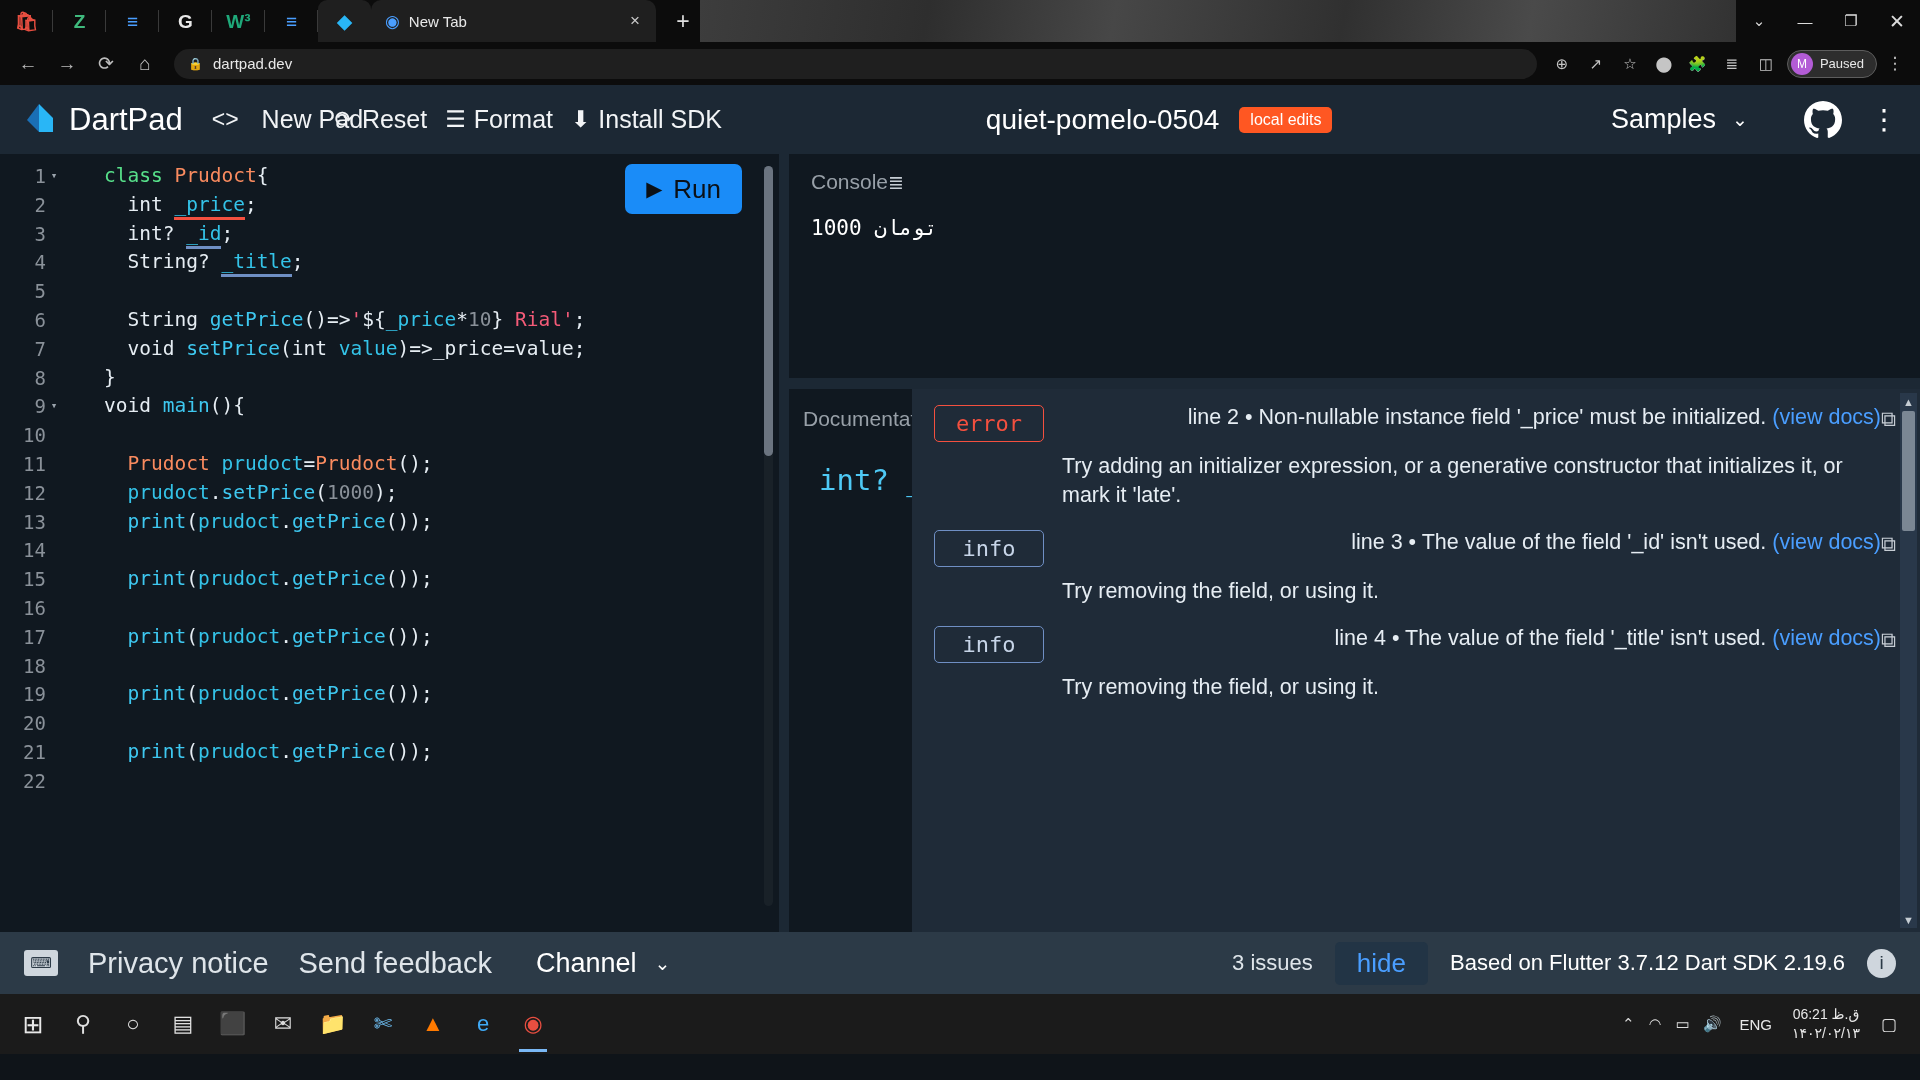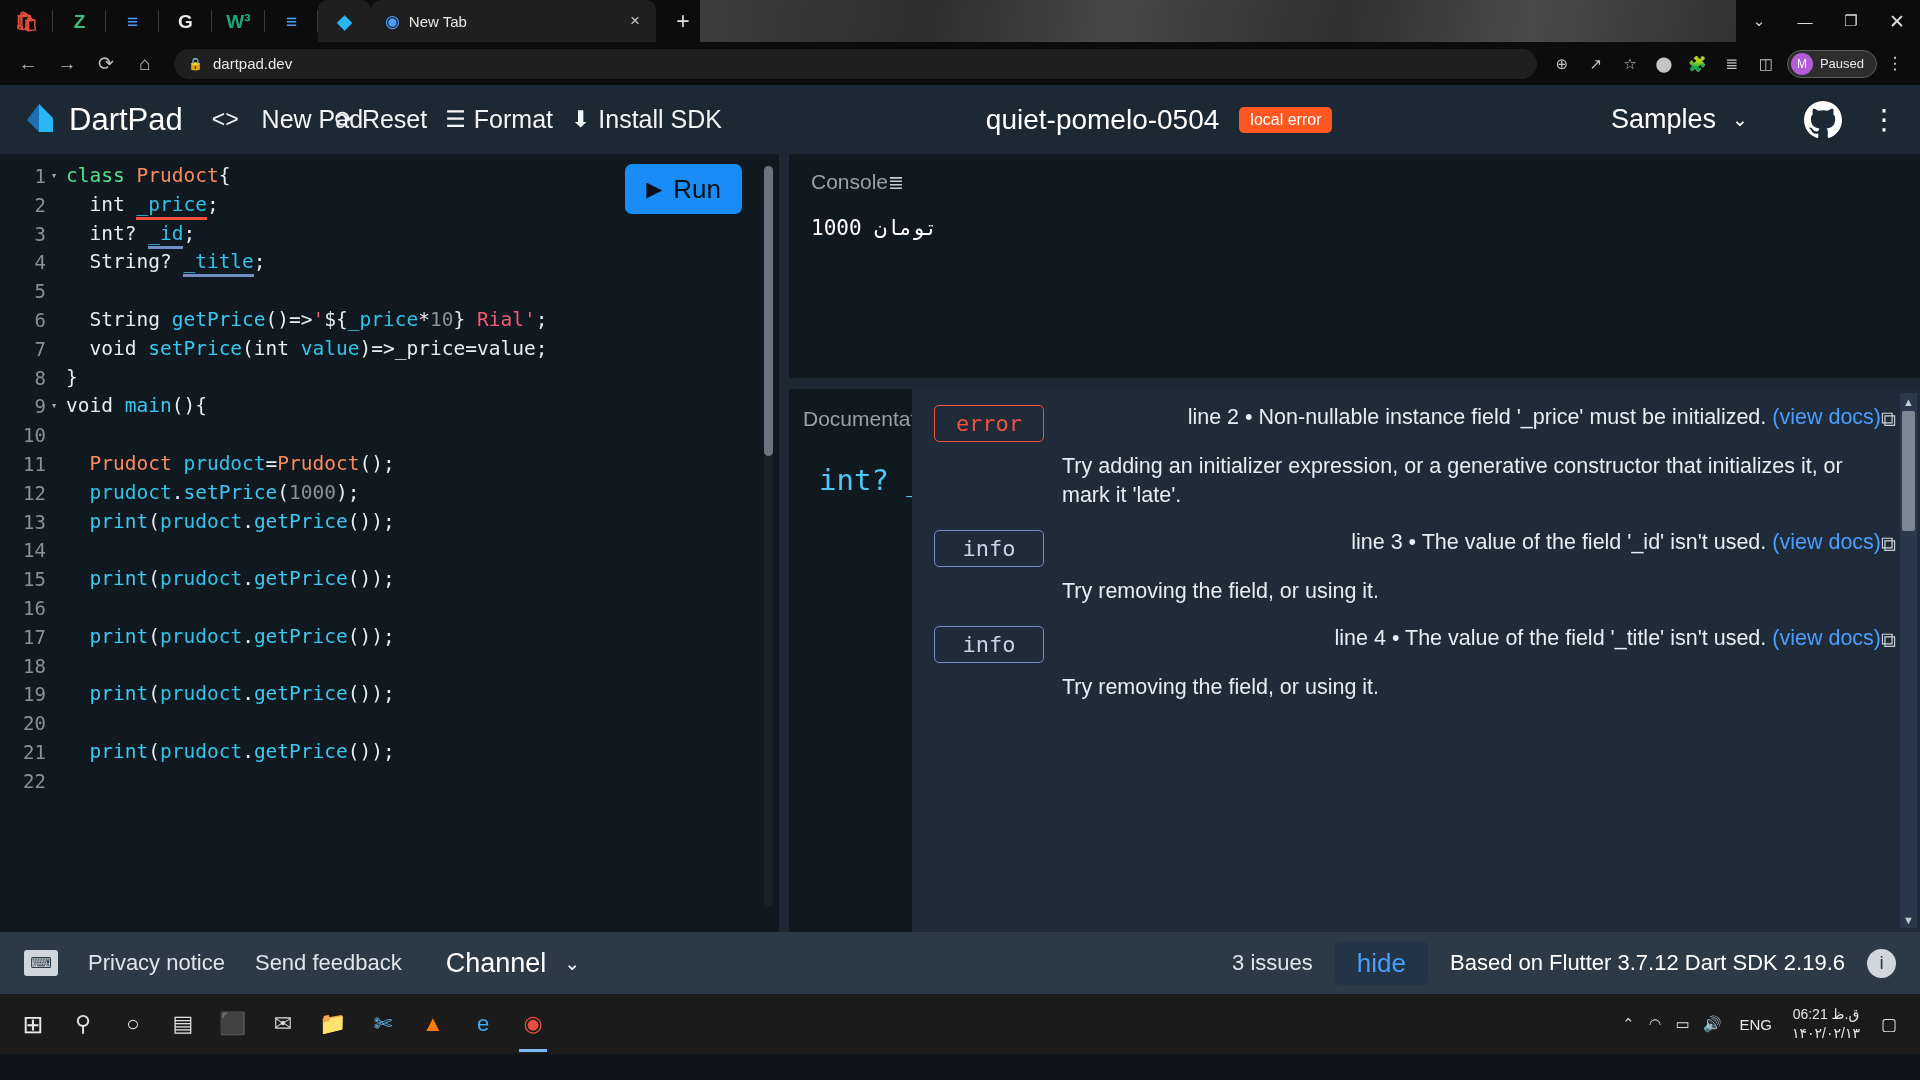--- a/index.html
+++ b/index.html
@@ -148,21 +148,21 @@
   }
   .code-line { display: flex; height: 28.8px; align-items: center; white-space: pre; }
   .ln {
     width: 46px; text-align: right; color: #8a9199;
     flex-shrink: 0; font-size: 19px;
   }
   .fold {
     width: 16px; color: #9aa3ac; font-size: 11px; flex-shrink: 0;
     text-align: center;
   }
-  .code-txt { padding-left: 4px; }
+  .code-txt { padding-left: 4px; margin-left: 38px; }
   .kw2 { color: #57e08a; }
   .typ { color: #fa8b5f; }
   .fn  { color: #3ec8f0; }
   .var { color: #34c3e8; }
   .num { color: #8a9199; }
   .str { color: #f45b78; }
   .pun { color: #e6edf3; }
   .plain { color: #e6edf3; }
   .err-underline { border-bottom: 3px solid #f4503f; padding-bottom: 1px; }
   .info-underline { border-bottom: 3px solid #6f8fc4; padding-bottom: 1px; text-align: right; }
@@ -252,21 +252,21 @@
   
   #dp-footer {
     height: 62px; background: #2c3a47;
     display: flex; align-items: center; padding: 0 24px; gap: 30px;
   }
   #keyboard-icon {
     width: 34px; height: 26px; background: #cfd6dd; border-radius: 3px;
     display: flex; align-items: center; justify-content: center;
     font-size: 15px; color: #2c3a47;
   }
-  .footer-link { color: #dfe5ea; font-size: 22px; }
+  .footer-link { color: #dfe5ea; font-size: 29px; }
   #channel-group { display: flex; align-items: center; gap: 18px; margin-left: 14px; }
   #channel-label { color: #fff; font-size: 27px; }
   #channel-caret { color: #fff; font-size: 19px; }
   #footer-right {
     margin-left: auto; display: flex; align-items: center; gap: 22px;
   }
   #issues-count { color: #dfe5ea; font-size: 22px; }
   #hide-button {
     background: #223445; color: #4a9eff; font-size: 26px;
     padding: 6px 22px; border-radius: 5px;
@@ -405,21 +405,21 @@
       <span>Format</span>
     </div>
 
     <div class="hdr-btn">
       <span class="ic">⬇</span>
       <span id="btn-install">Install SDK</span>
     </div>
 
     <div id="dp-center">
       <span id="pad-name">quiet-pomelo-0504</span>
-      <span id="local-edits-badge">local error</span>
+      <span id="local-edits-badge">local edits</span>
     </div>
 
     <div id="dp-right">
       <span id="samples-label">Samples</span>
       <span id="samples-caret">⌄</span>
       <span class="hdr-icon-btn" style="margin-left:40px;">
         <svg width="38" height="38" viewBox="0 0 16 16" fill="#ffffff">
           <path d="M8 0C3.58 0 0 3.58 0 8c0 3.54 2.29 6.53 5.47 7.59.4.07.55-.17.55-.38 0-.19-.01-.82-.01-1.49-2.01.37-2.53-.49-2.69-.94-.09-.23-.48-.94-.82-1.13-.28-.15-.68-.52-.01-.53.63-.01 1.08.58 1.23.82.72 1.21 1.87.87 2.33.66.07-.52.28-.87.51-1.07-1.78-.2-3.64-.89-3.64-3.95 0-.87.31-1.59.82-2.15-.08-.2-.36-1.02.08-2.12 0 0 .67-.21 2.2.82a7.4 7.4 0 012-.27c.68 0 1.36.09 2 .27 1.53-1.04 2.2-.82 2.2-.82.44 1.1.16 1.92.08 2.12.51.56.82 1.27.82 2.15 0 3.07-1.87 3.75-3.65 3.95.29.25.54.73.54 1.48 0 1.07-.01 1.93-.01 2.2 0 .21.15.46.55.38A8.01 8.01 0 0016 8c0-4.42-3.58-8-8-8z"></path>
         </svg>
       </span>

